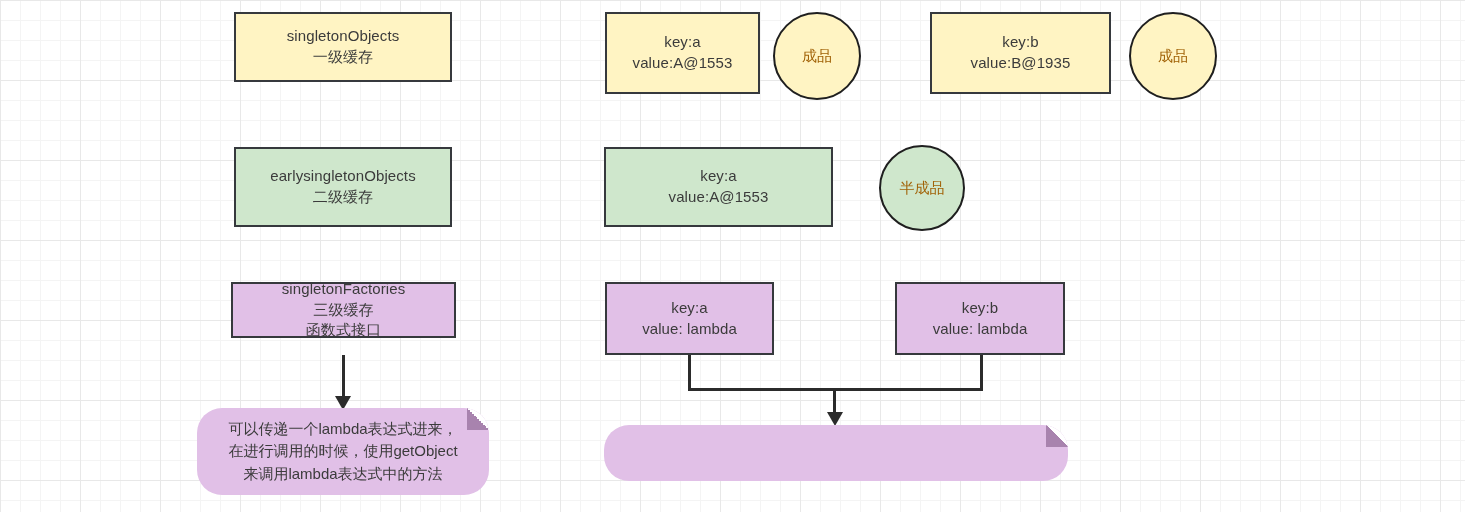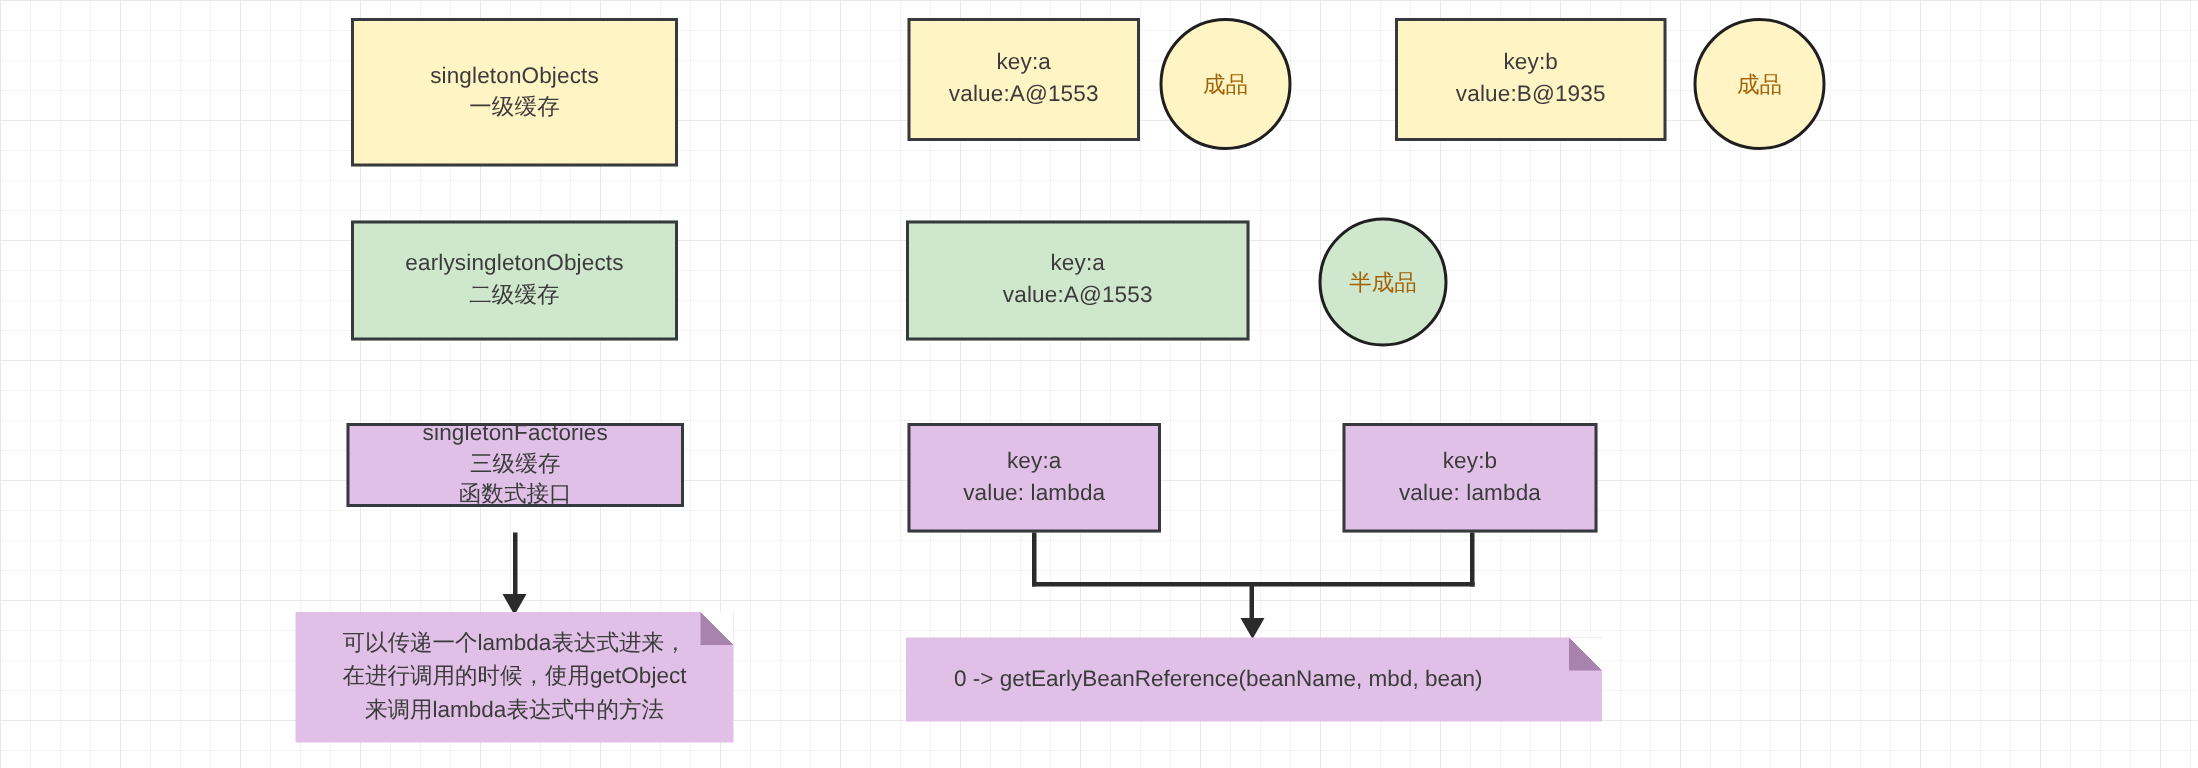--- a/index.html
+++ b/index.html
@@ -59,20 +59,21 @@
     background: #e1c0e7;
     display: flex;
     align-items: center;
     justify-content: center;
     text-align: center;
     color: #3b3b3b;
     font-size: 15px;
     line-height: 1.5;
     white-space: pre-line;
     overflow: hidden;
+    border-radius: 25px;
   }
   .note .fold {
     position: absolute;
     top: 0;
     right: 0;
     width: 22px;
     height: 22px;
     background: linear-gradient(225deg, #ffffff 0 50%, #a883ae 50% 100%);
   }
   .note.left-note { text-align: center; }
@@ -95,21 +96,21 @@
     border-left: 8px solid transparent;
     border-right: 8px solid transparent;
     border-top: 14px solid #2b2b2b;
   }
 </style>
 </head>
 <body>
 
 <div id="canvas">
 
-  <div class="node yellow" style="left:234px; top:12px; width:218px; height:99px;">
+  <div class="node yellow" style="left:234px; top:12px; width:218px; height:70px;">
     <span>singletonObjects
 一级缓存</span>
   </div>
 
   <div class="node yellow" style="left:605px; top:12px; width:155px; height:82px;">
     <span>key:a
 value:A@1553</span>
   </div>
 
   <div class="circle yellow" style="left:773px; top:12px; width:88px; height:88px;">
@@ -169,17 +170,16 @@
   </div>
 
   <div class="note left-note" style="left:197px; top:408px; width:292px; height:87px;">
     <span>可以传递一个lambda表达式进来，
 在进行调用的时候，使用getObject
 来调用lambda表达式中的方法</span>
     <span class="fold"></span>
   </div>
 
   <div class="note wide-note" style="left:604px; top:425px; width:464px; height:56px;">
-    <span>0 -&gt; getEarlyBeanReference(beanName, mbd, bean)</span>
     <span class="fold"></span>
   </div>
 
 </div>
 
 </body></html>

